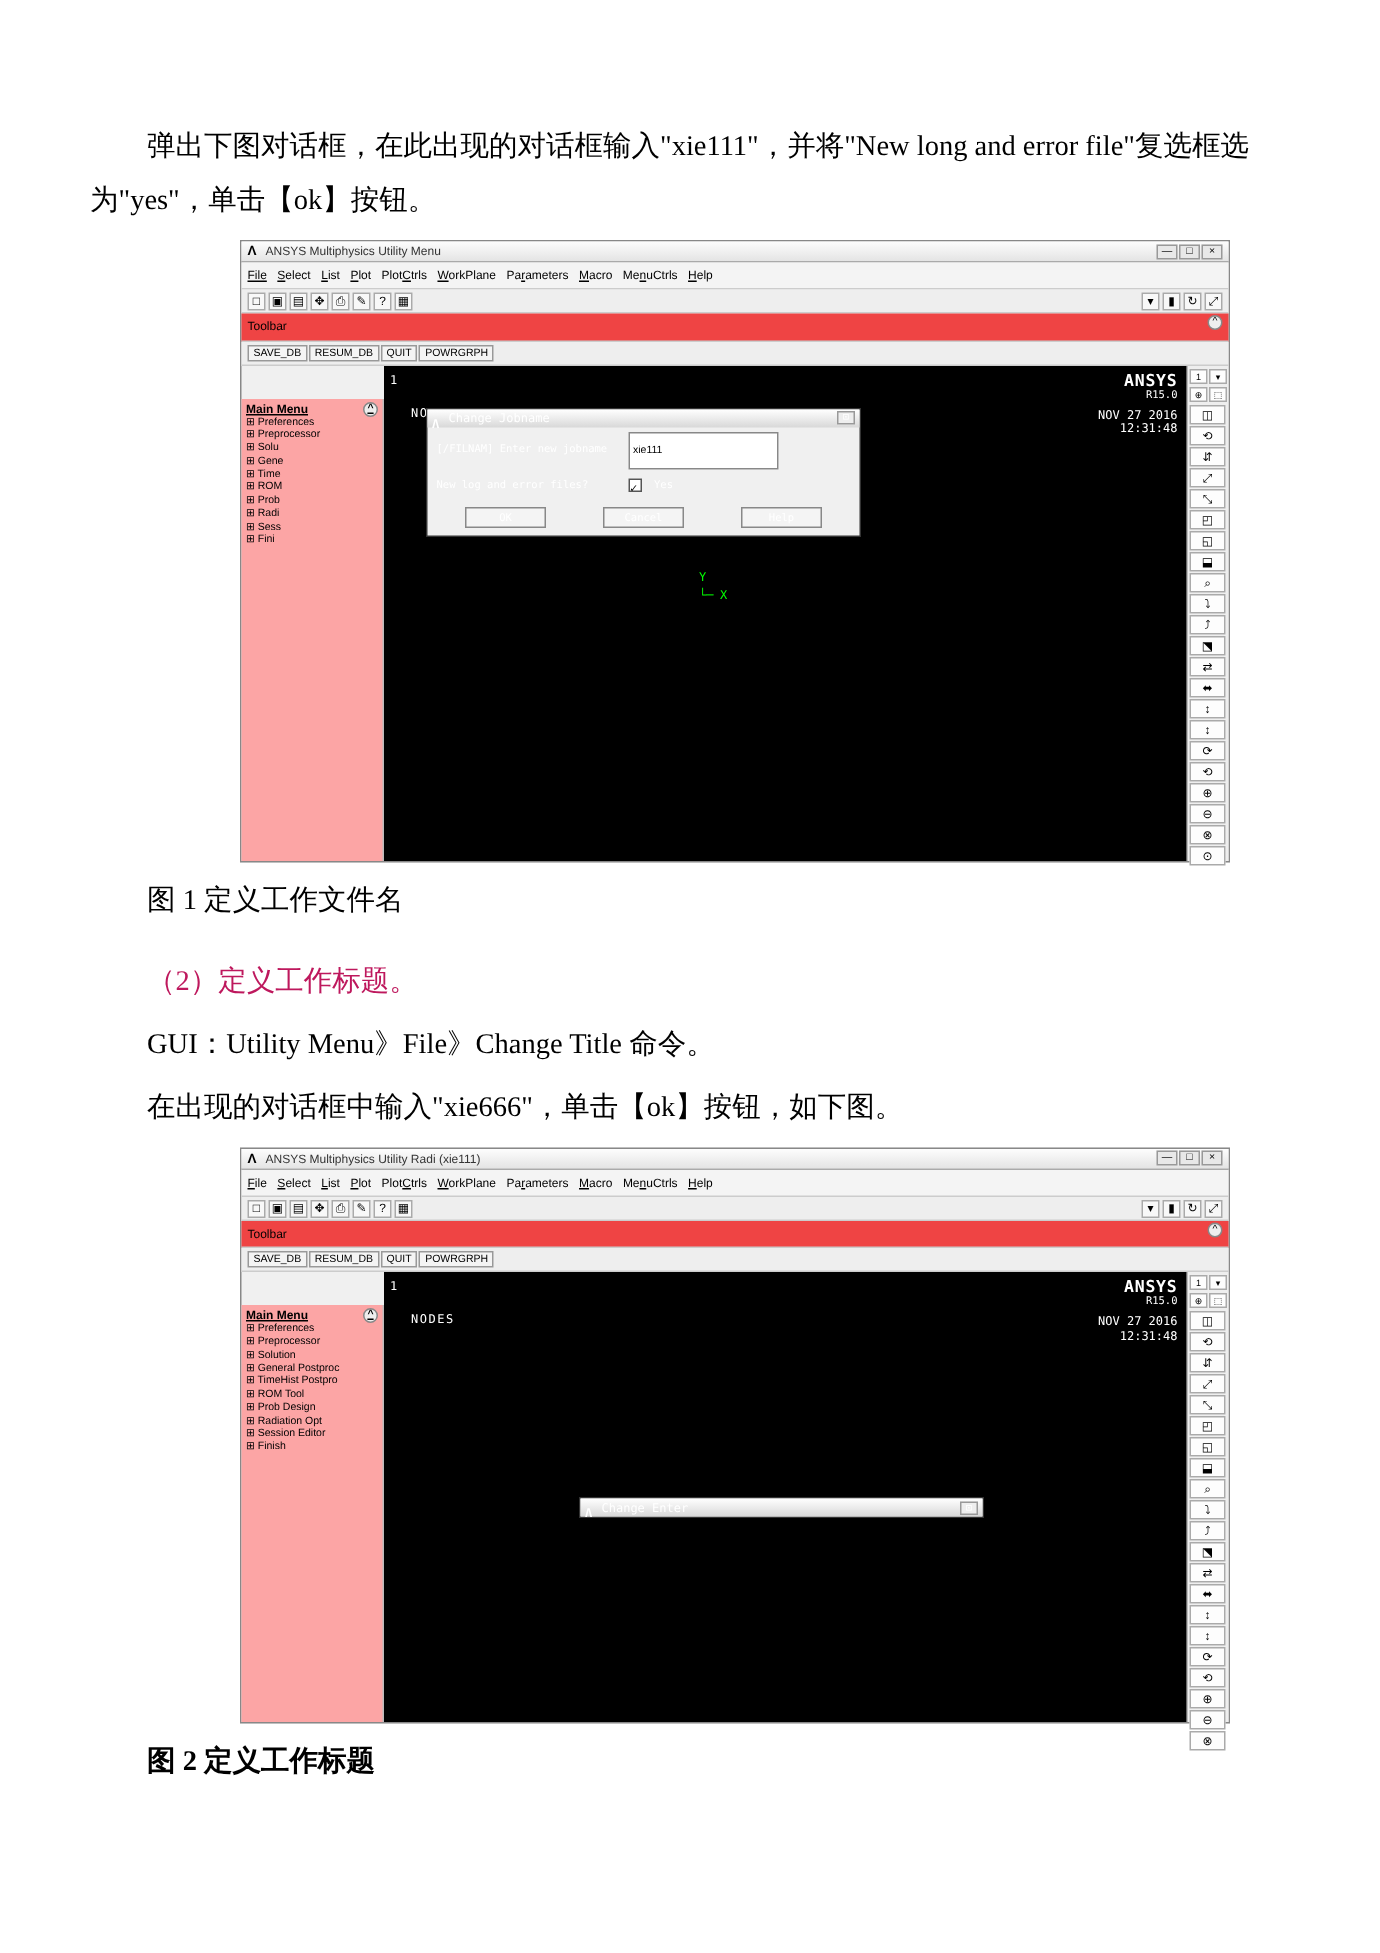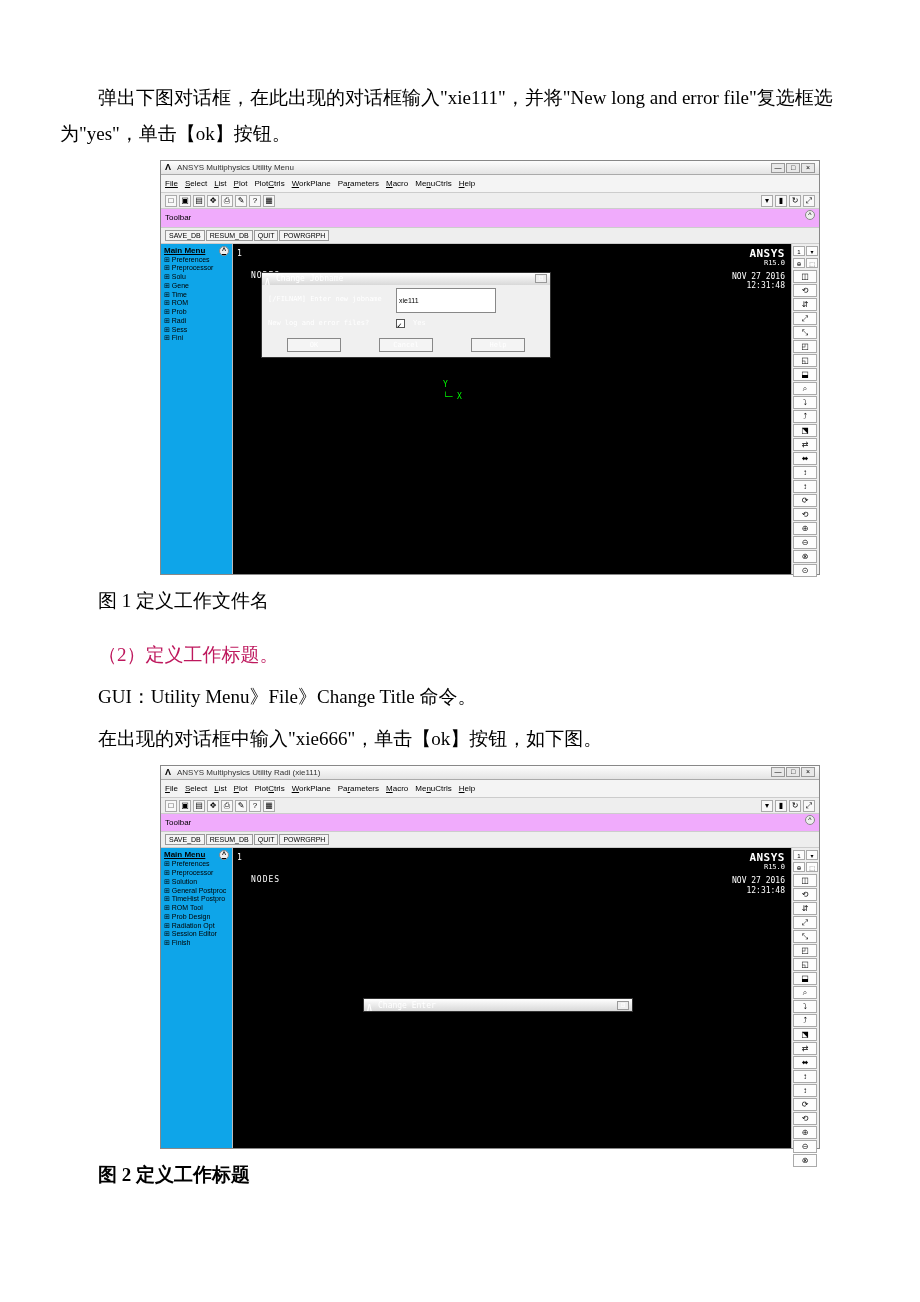--- a/index.html
+++ b/index.html
@@ -77,21 +77,21 @@
     width: 12px; height: 12px;
     border: 1px solid #aaa;
     background: #f8f8f8;
     display: inline-block;
     font-size: 8px;
     text-align: center;
     line-height: 10px;
   }
   .tb-spacer { flex: 1; }
   .toolbar-label-row {
-    background: #f0abfc;
+    background: #ef4444;
     padding: 1px 4px;
     font-size: 8px;
     border-bottom: 1px solid #ccc;
     display: flex;
     justify-content: space-between;
   }
   .circle-btn {
     width: 10px; height: 10px;
     border-radius: 50%;
     border: 1px solid #888;
@@ -115,27 +115,28 @@
     font-size: 7px;
     height: 11px;
     line-height: 9px;
   }
   .main-area {
     display: flex;
     position: relative;
     height: 330px;
   }
   .main-menu {
-    width: 72px;
-    background: #0ea5e9;
+    width: 95px;
+    background: #fca5a5;
     border-right: 1px solid #bbb;
     padding: 2px 3px;
     font-size: 7px;
     line-height: 1.25;
     position: relative;
+    margin-top: 22px;
   }
   .main-menu .mm-head {
     font-weight: bold;
     font-size: 8px;
     text-decoration: underline;
     display: flex;
     justify-content: space-between;
   }
   .main-menu .mm-item { white-space: nowrap; }
   .graphics {

